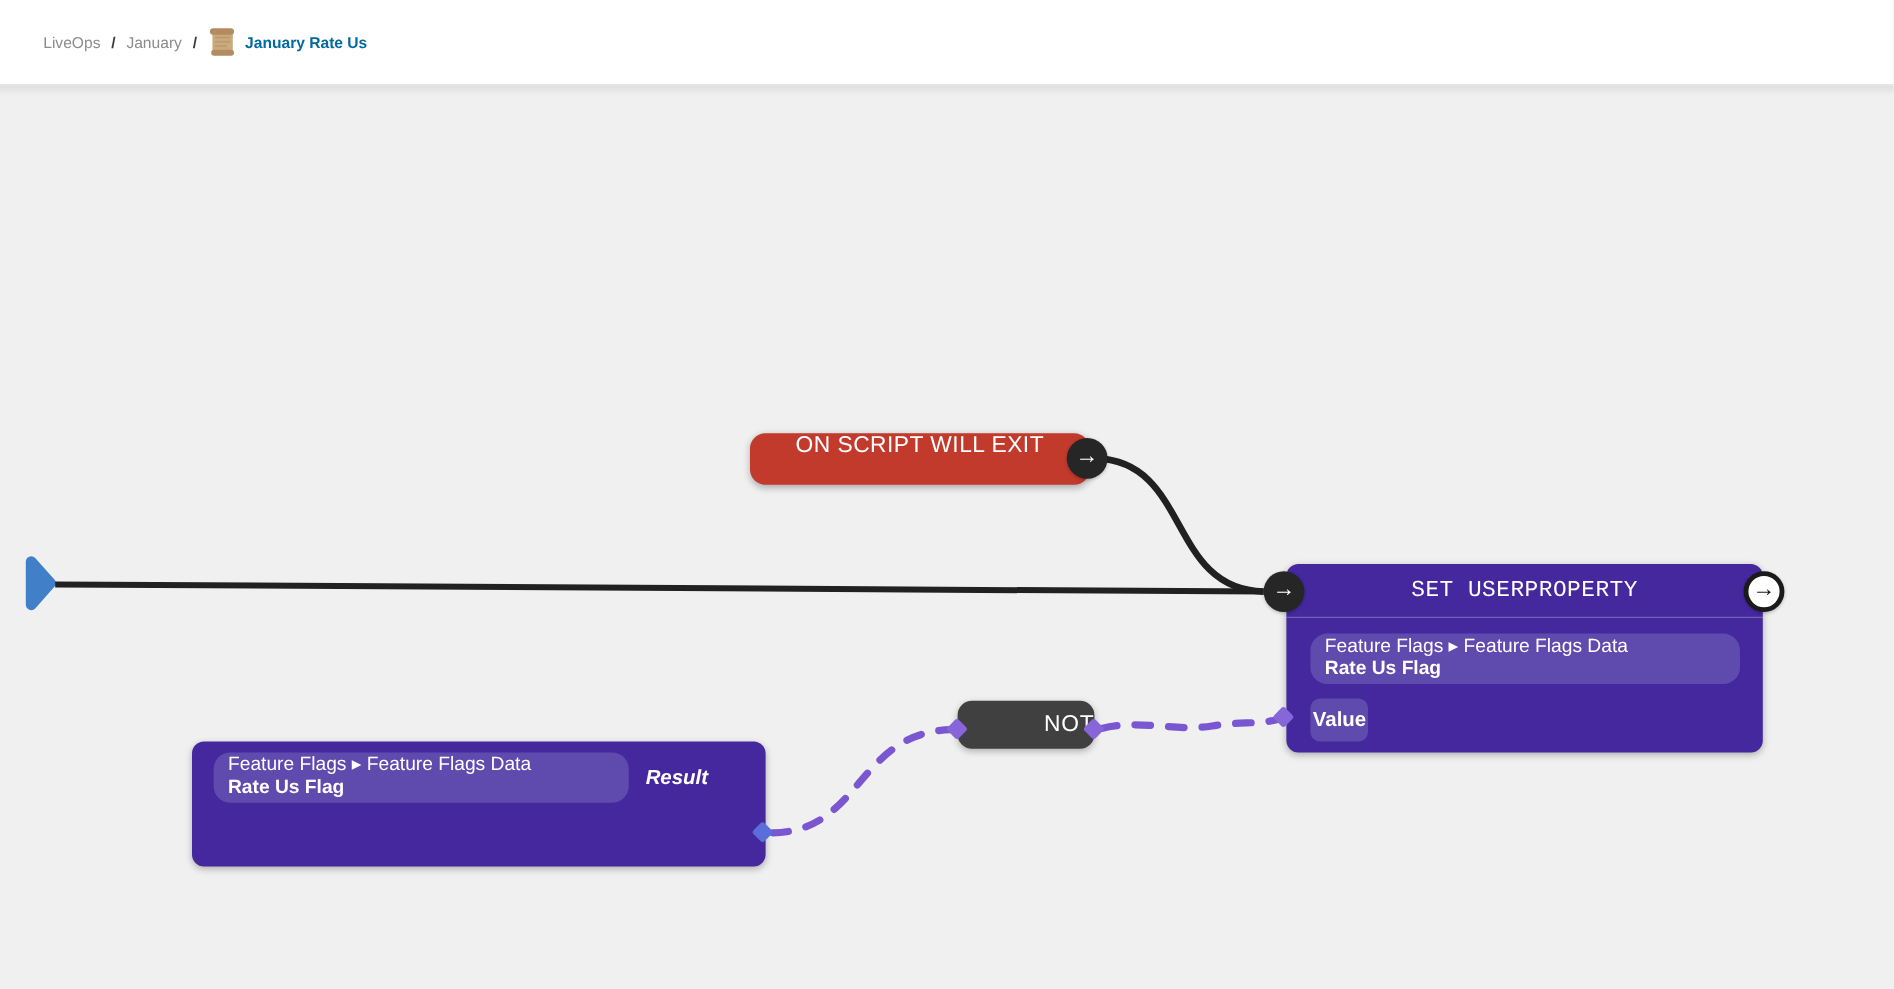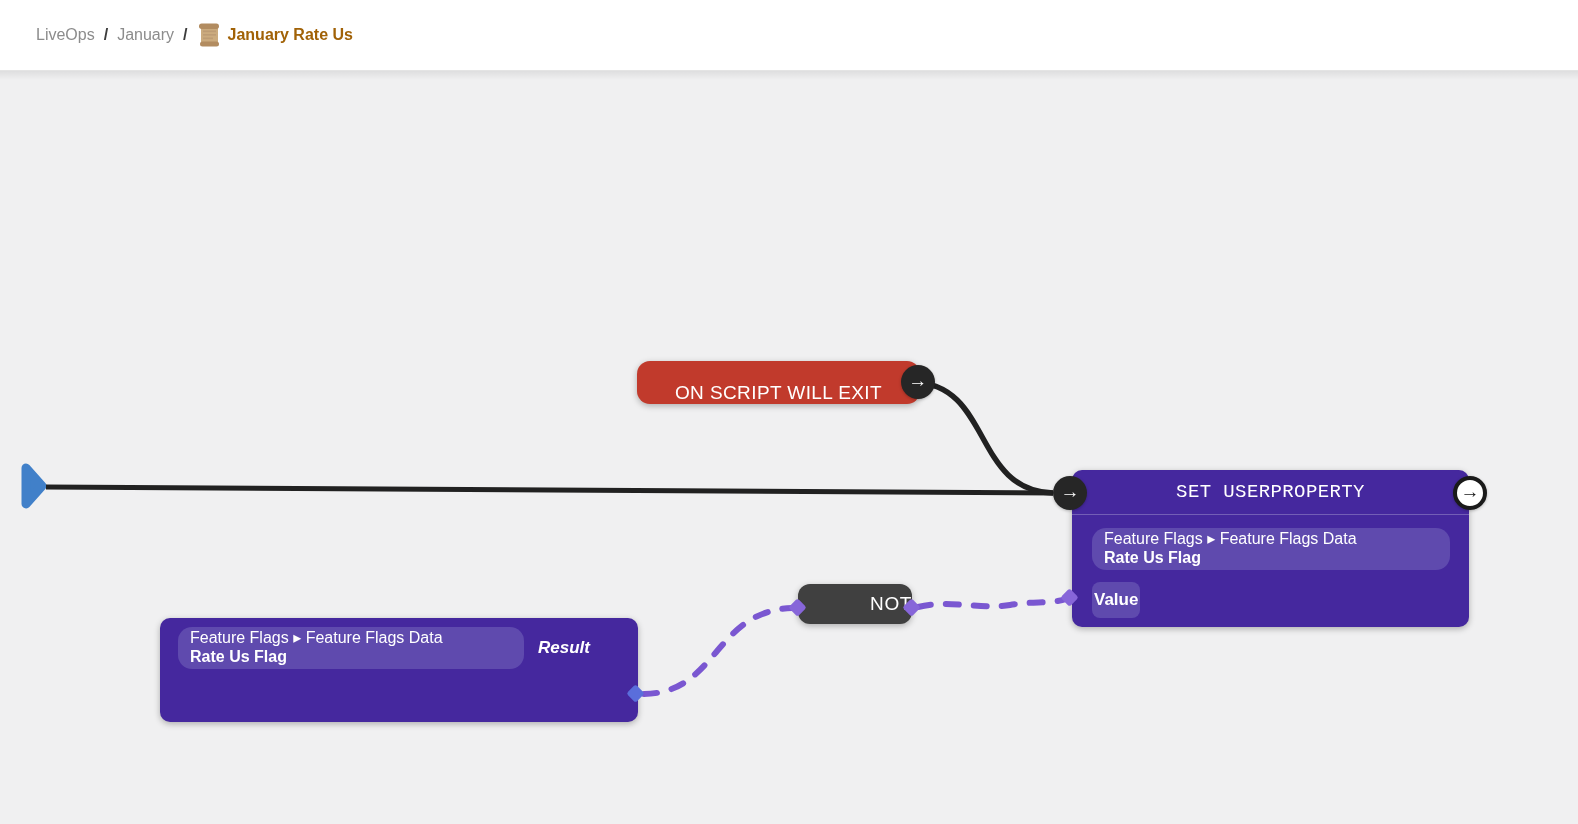--- a/index.html
+++ b/index.html
@@ -2,36 +2,36 @@
 <html><head>
 <meta charset="utf-8">
 <style>
   * { margin:0; padding:0; box-sizing:border-box; }
   html,body { width:1578px; height:824px; overflow:hidden;
     font-family:"Liberation Sans", sans-serif; background:#f0f0f1; }
 
   
   .topbar { position:relative; width:100%; height:71px; background:#ffffff;
     border-bottom:1px solid #e4e4e4; display:flex; align-items:center; padding-left:36px; z-index:5; }
-  .breadcrumb { display:flex; align-items:center; gap:9px; font-size:16px; }
+  .breadcrumb { display:flex; align-items:center; gap:9px; font-size:13px; }
   .crumb-link { color:#8c8c8c; cursor:pointer; }
   .crumb-sep { color:#3c3c3c; font-weight:600; }
-  .crumb-current { color:#a16207; font-weight:700; display:flex; align-items:center; gap:7px; }
+  .crumb-current { color:#0369a1; font-weight:700; display:flex; align-items:center; gap:7px; }
 
   
   .canvas { position:relative; width:1578px; height:752px; background:#f0f0f1; }
   .canvas::before { content:""; position:absolute; top:0; left:0; right:0; height:9px;
     background:linear-gradient(rgba(0,0,0,0.075), rgba(0,0,0,0)); pointer-events:none; z-index:1; }
   .wires { position:absolute; top:0; left:0; width:1578px; height:752px; z-index:2; }
 
   
   .node { position:absolute; border-radius:10px; color:#fff; z-index:3;
     box-shadow:0 2px 6px rgba(0,0,0,0.28); }
-  .node-red { background:#c13a2c; border-radius:13px; display:flex; align-items:flex-end;
-    justify-content:center; font-size:19px; letter-spacing:.4px;margin-left:12px; }
+  .node-red { background:#c13a2c; border-radius:13px; display:flex; align-items:flex-start;
+    justify-content:center; font-size:19px; letter-spacing:.4px; }
   .node-purple { background:#45289e; }
   .node-green { background:#404040; border-radius:12px; display:flex; align-items:center;
     justify-content:flex-end; font-size:19px; letter-spacing:.6px; }
   .node-header { display:flex; align-items:center; justify-content:center;
     font-size:19px; letter-spacing:.4px; border-bottom:1px solid rgba(255,255,255,0.25); }
   .node-body { position:relative; padding:0 20px; }
 
   .prop-pill { background:#5f4aae; border-radius:14px; padding:1px 12px 3px 12px;
     font-size:16px; line-height:19px; cursor:pointer; }
   .prop-pill .prop-name { font-weight:700; }

